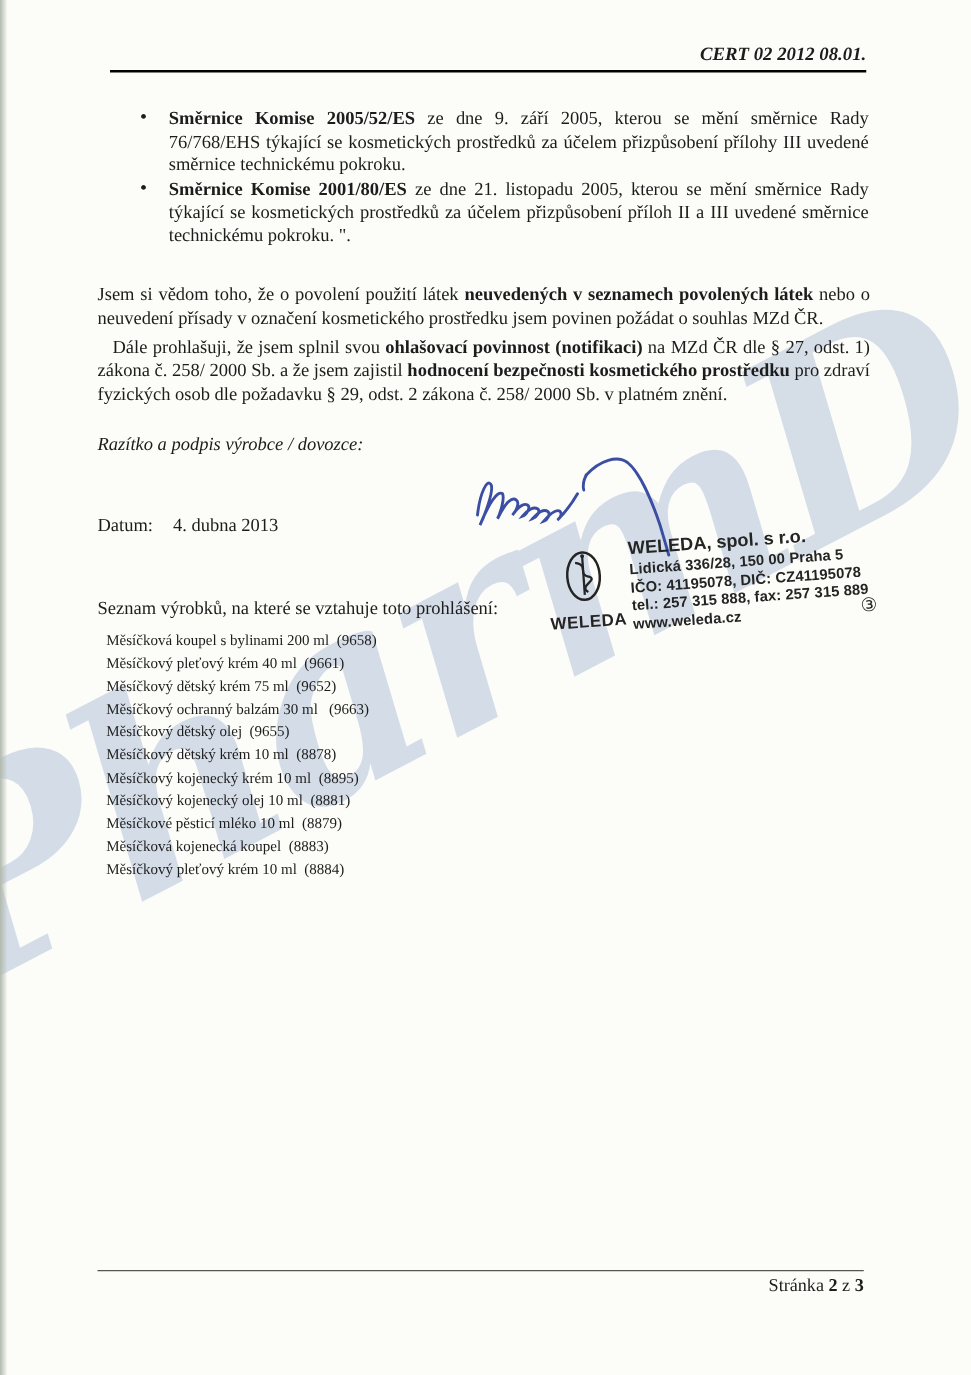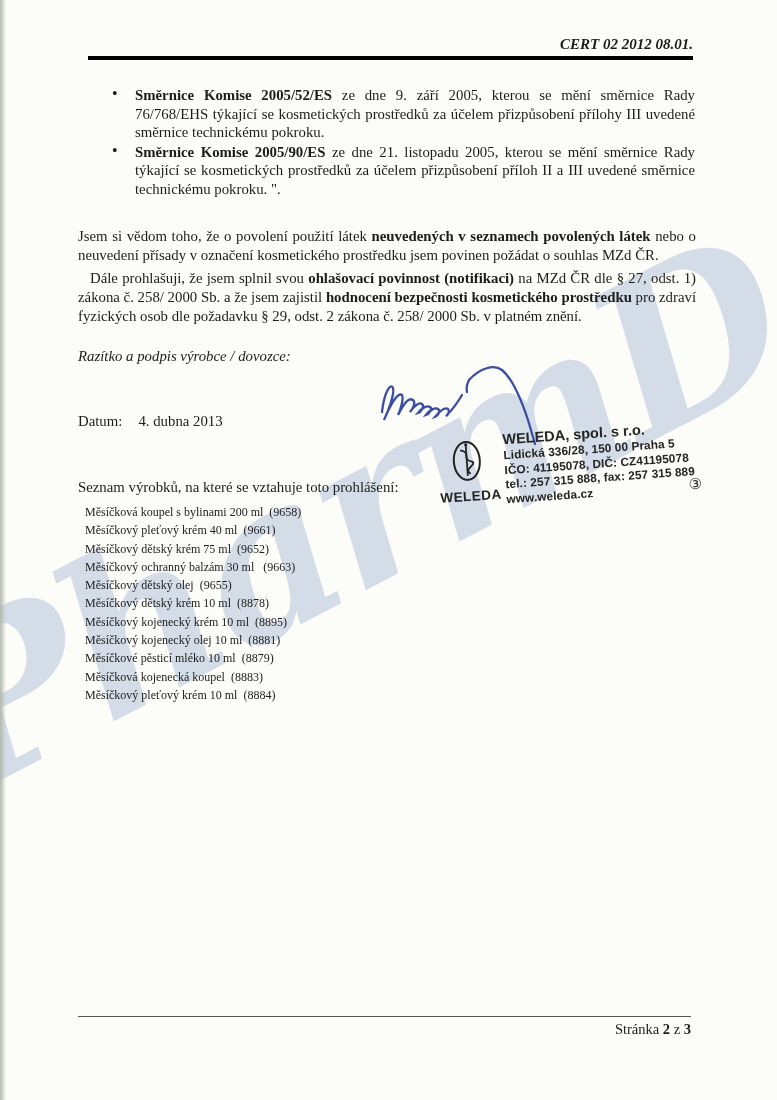--- a/index.html
+++ b/index.html
@@ -32,21 +32,21 @@
     z-index:0; pointer-events:none;
   }
   .content { position:absolute; inset:0; z-index:1; }
   .b { font-weight:bold; }
 
   .doc-header {
     position:absolute; left:88px; right:84px; top:36px;
     text-align:right;
     font-style:italic; font-weight:bold; font-size:15px;
     padding-bottom:3px;
-    border-bottom:4px solid #000000;
+    border-bottom:2px solid #000000;
   }
 
   .bullets { position:absolute; left:98px; width:597px; top:86px; margin:0; padding:0; list-style:none; }
   .bullets li {
     position:relative; padding-left:37px;
     font-size:14.8px; line-height:18.6px; text-align:justify;
     margin-bottom:1px;
   }
   .bullets li::before {
     content:"•"; position:absolute; left:14px; top:-1px; font-size:16px;
@@ -90,21 +90,21 @@
 
 <div class="page">
   <div class="watermark">PharmData</div>
 
   <div class="content">
 
     <div class="doc-header">CERT 02 2012 08.01.</div>
 
     <ul class="bullets">
       <li><span class="b">Směrnice Komise 2005/52/ES</span><span> ze dne 9. září 2005, kterou se mění směrnice Rady 76/768/EHS týkající se kosmetických prostředků za účelem přizpůsobení přílohy III uvedené směrnice technickému pokroku.</span></li>
-      <li><span class="b">Směrnice Komise 2005/90/ES</span><span> ze dne 21. listopadu 2005, kterou se mění směrnice Rady týkající se kosmetických prostředků za účelem přizpůsobení příloh II a III uvedené směrnice technickému pokroku. ".</span></li>
+      <li><span class="b">Směrnice Komise 2001/80/ES</span><span> ze dne 21. listopadu 2005, kterou se mění směrnice Rady týkající se kosmetických prostředků za účelem přizpůsobení příloh II a III uvedené směrnice technickému pokroku. ".</span></li>
     </ul>
 
     <p class="para para1"><span>Jsem si vědom toho, že o povolení použití látek </span><span class="b">neuvedených v seznamech povolených látek</span><span> nebo o neuvedení přísady v označení kosmetického prostředku jsem povinen požádat o souhlas MZd ČR.</span></p>
     <p class="para para2"><span>Dále prohlašuji, že jsem splnil svou </span><span class="b">ohlašovací povinnost (notifikaci)</span><span> na MZd ČR dle § 27, odst. 1) zákona č. 258/ 2000 Sb. a že jsem zajistil </span><span class="b">hodnocení bezpečnosti kosmetického prostředku</span><span> pro zdraví fyzických osob dle požadavku § 29, odst. 2 zákona č. 258/ 2000 Sb. v platném znění.</span></p>
 
     <div class="label-line razitko">Razítko a podpis výrobce / dovozce:</div>
 
     <div class="label-line datum">
       <span>Datum:</span><span class="date-value">4. dubna 2013</span>
     </div>

